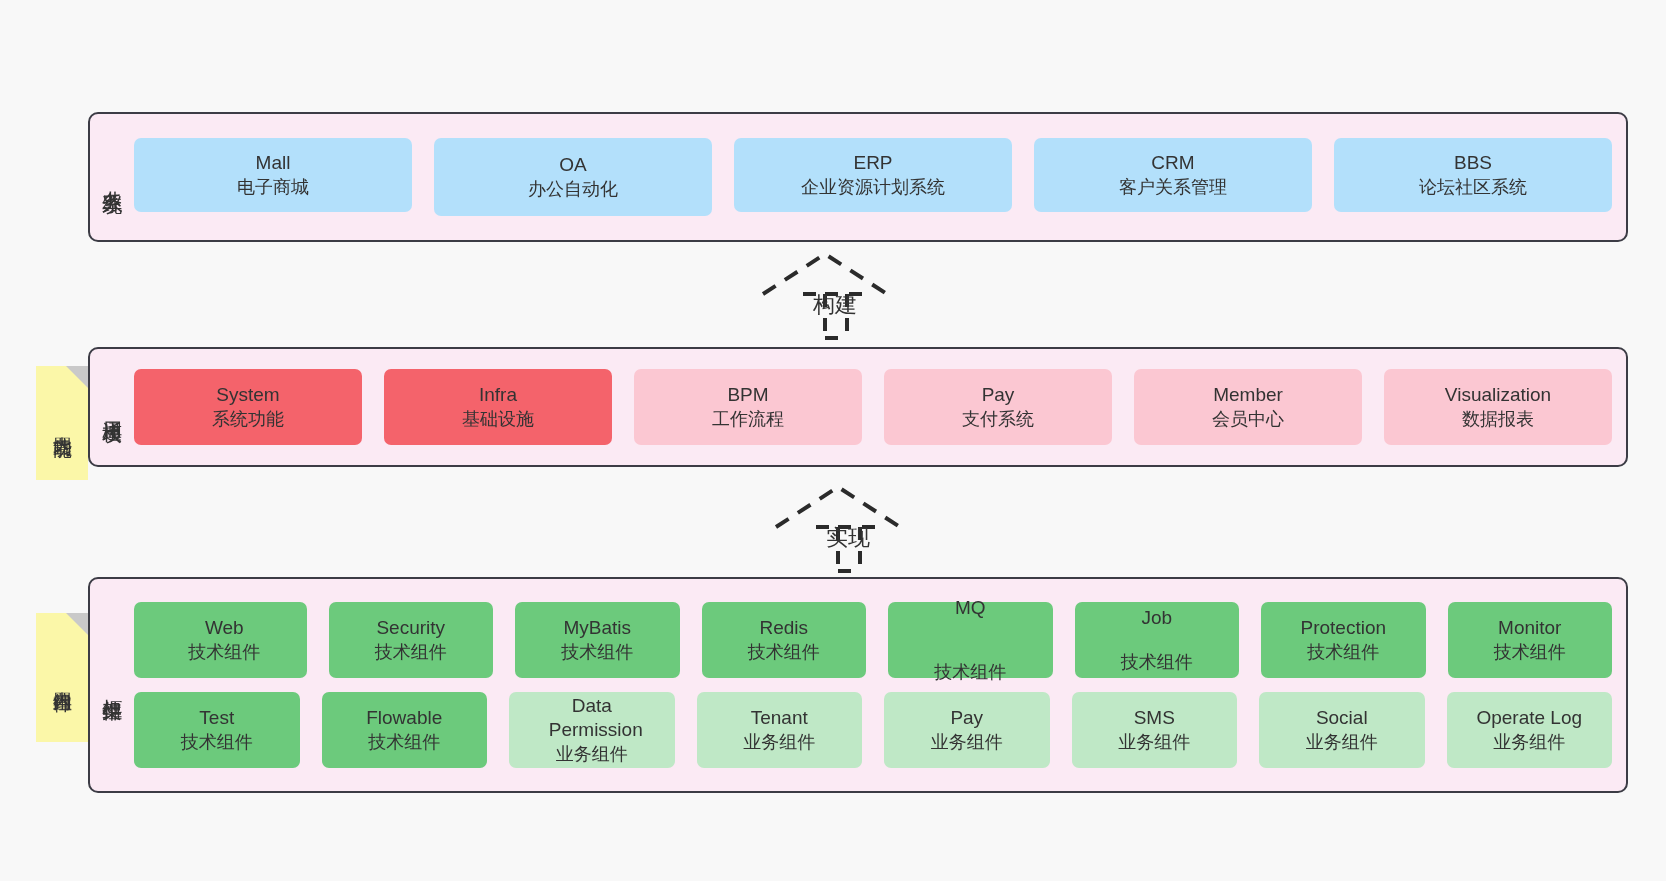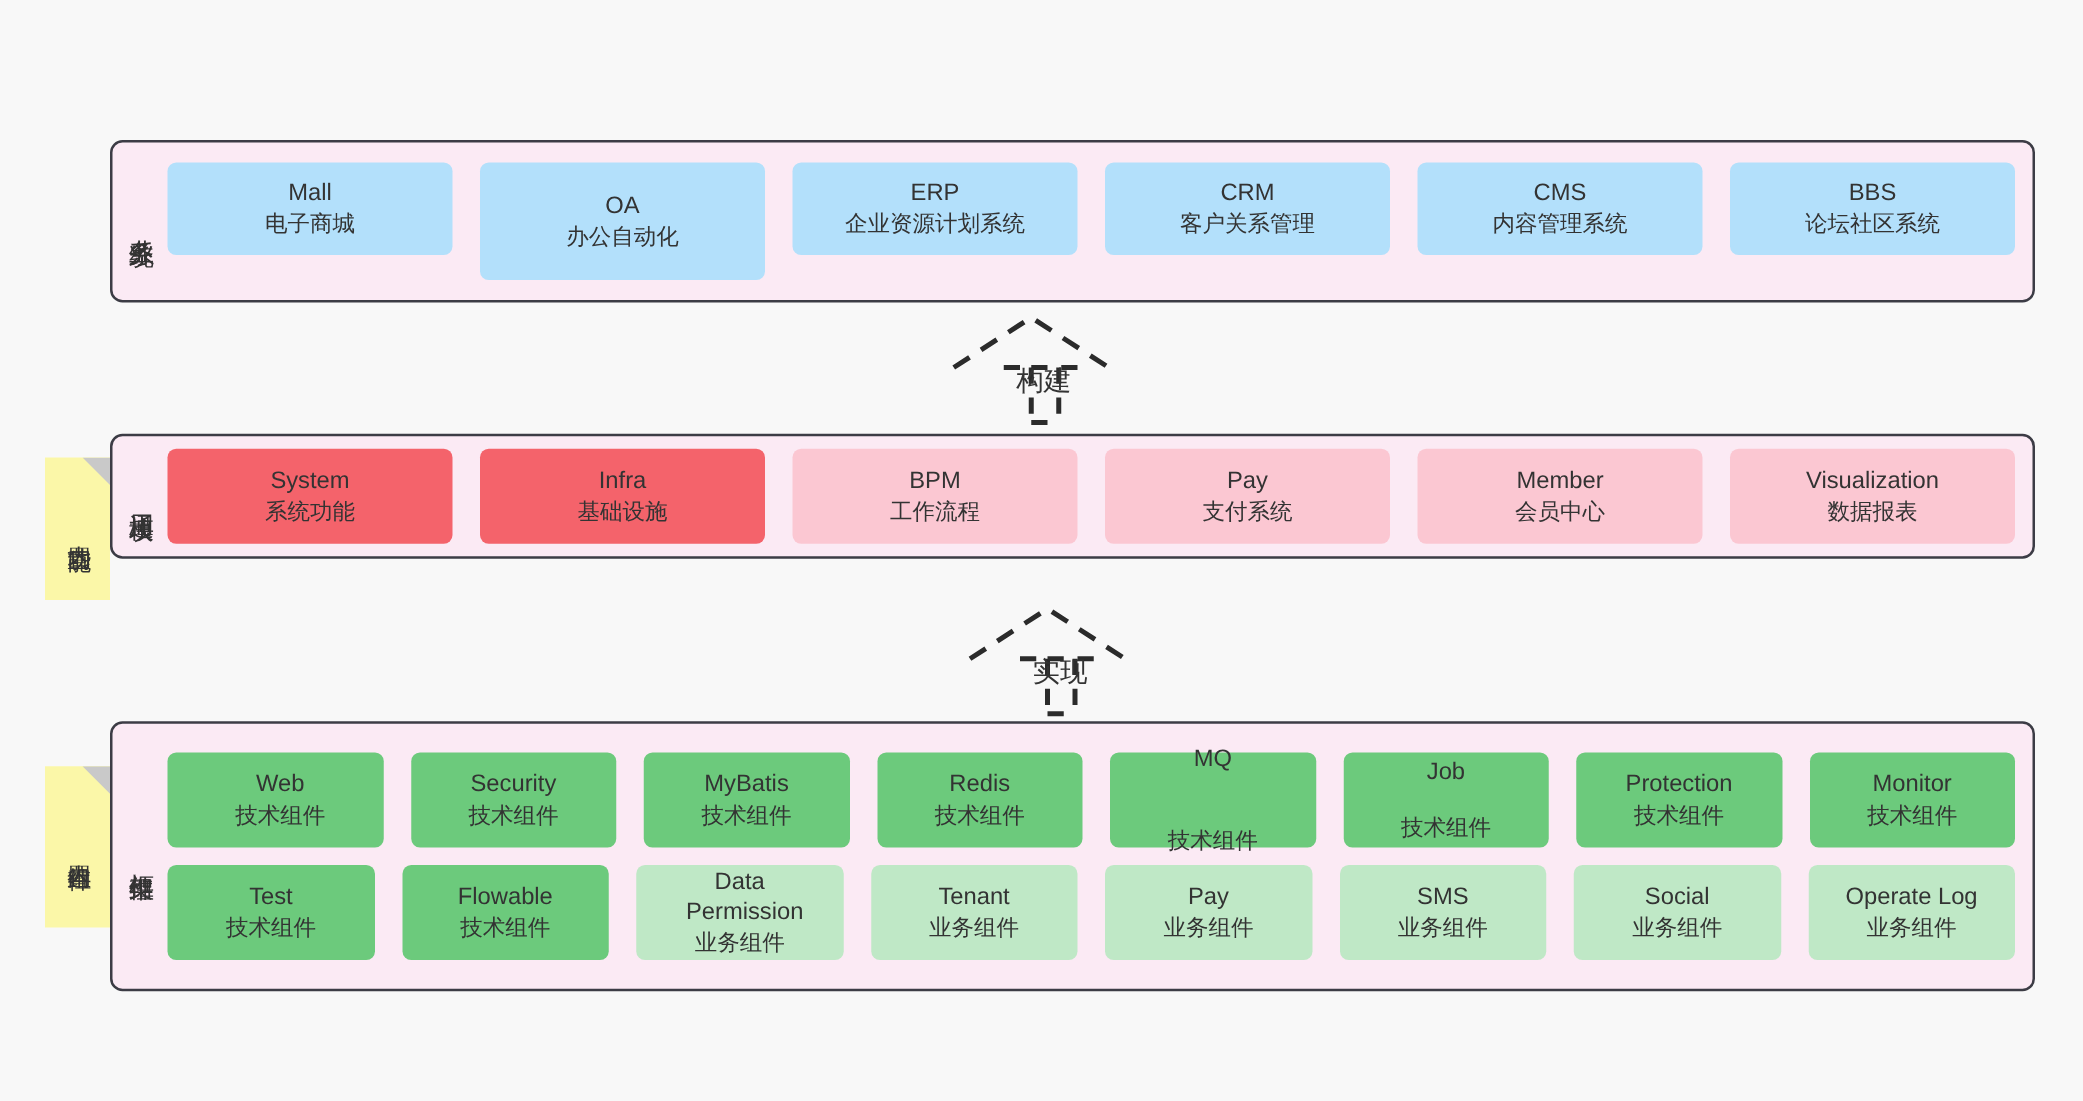--- a/index.html
+++ b/index.html
@@ -130,35 +130,31 @@
 <div id="canvas">
 
   <div class="layer" id="layer-business-systems" style="left:88px; top:112px; width:1540px; height:130px;">
     <div class="layer-title">业务系统</div>
     <div class="layer-body">
       <div class="row">
         <div class="node blue" style="height:74px;">
           <div class="t1">Mall</div>
           <div class="t2">电子商城</div>
         </div>
-        <div class="node blue" style="height:94px;text-align:center;">
+        <div class="node blue" style="height:78px;text-align:center;">
           <div class="t1">OA</div>
           <div class="t2">办公自动化</div>
         </div>
         <div class="node blue" style="height:74px;">
           <div class="t1">ERP</div>
           <div class="t2">企业资源计划系统</div>
         </div>
         <div class="node blue" style="height:74px;">
           <div class="t1">CRM</div>
           <div class="t2">客户关系管理</div>
-        </div>
-        <div class="node blue" style="height:74px;">
-          <div class="t1">CMS</div>
-          <div class="t2">内容管理系统</div>
         </div>
         <div class="node blue" style="height:74px;">
           <div class="t1">BBS</div>
           <div class="t2">论坛社区系统</div>
         </div>
       </div>
     </div>
   </div>
 
   <div class="uml" style="left:755px; top:252px; width:160px; height:98px;">
@@ -171,21 +167,21 @@
       <path d="M8 42 L70 2 L132 42" stroke="#2b2b2b" stroke-width="4" fill="none" stroke-dasharray="15 11" stroke-linejoin="miter"></path>
     </svg>
     <div class="uml-label" style="left:58px; top:38px;">构建</div>
   </div>
 
   <div class="note" style="left:36px; top:366px; width:52px; height:114px;">
     <span class="fold"></span>
     <span>内置功能</span>
   </div>
 
-  <div class="layer" id="layer-common-modules" style="left:88px; top:347px; width:1540px; height:100px;">
+  <div class="layer" id="layer-common-modules" style="left:88px; top:347px; width:1540px; height:120px;">
     <div class="layer-title">通用模块</div>
     <div class="layer-body">
       <div class="row">
         <div class="node red" style="height:76px;">
           <div class="t1">System</div>
           <div class="t2">系统功能</div>
         </div>
         <div class="node red" style="height:76px;">
           <div class="t1">Infra</div>
           <div class="t2">基础设施</div>

